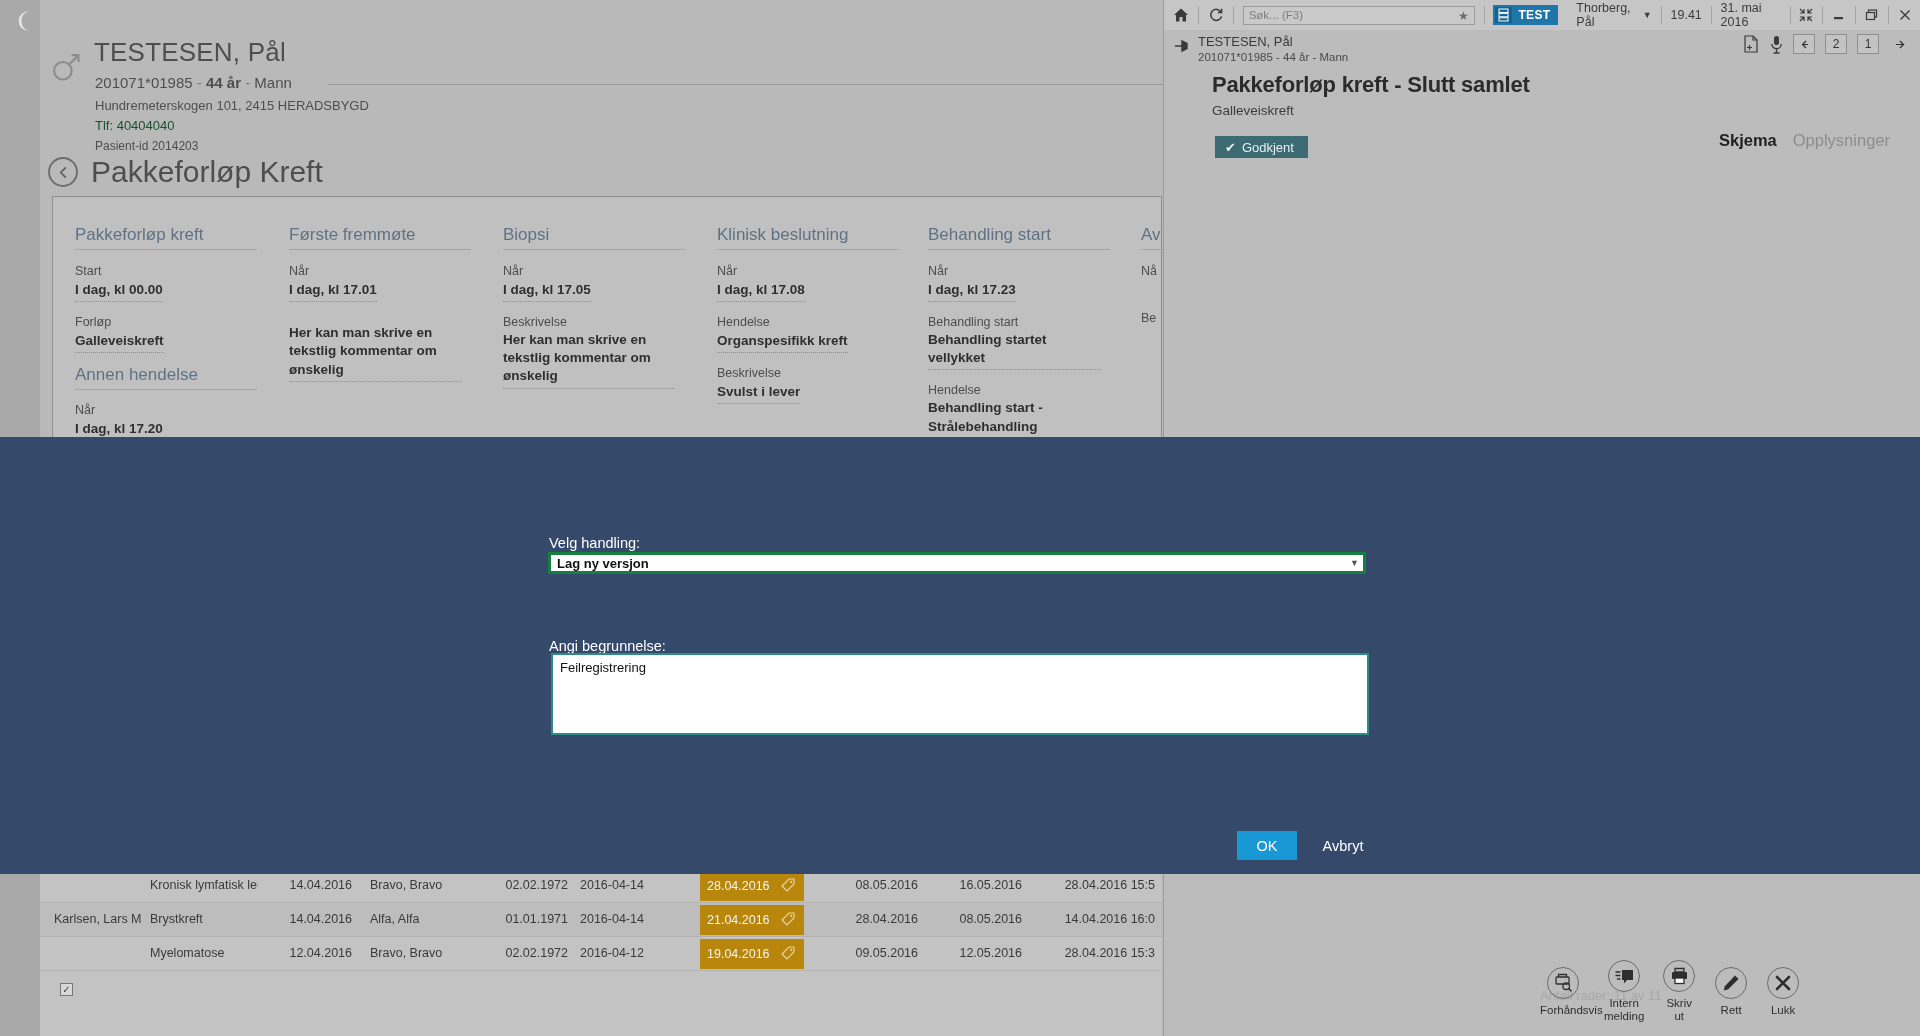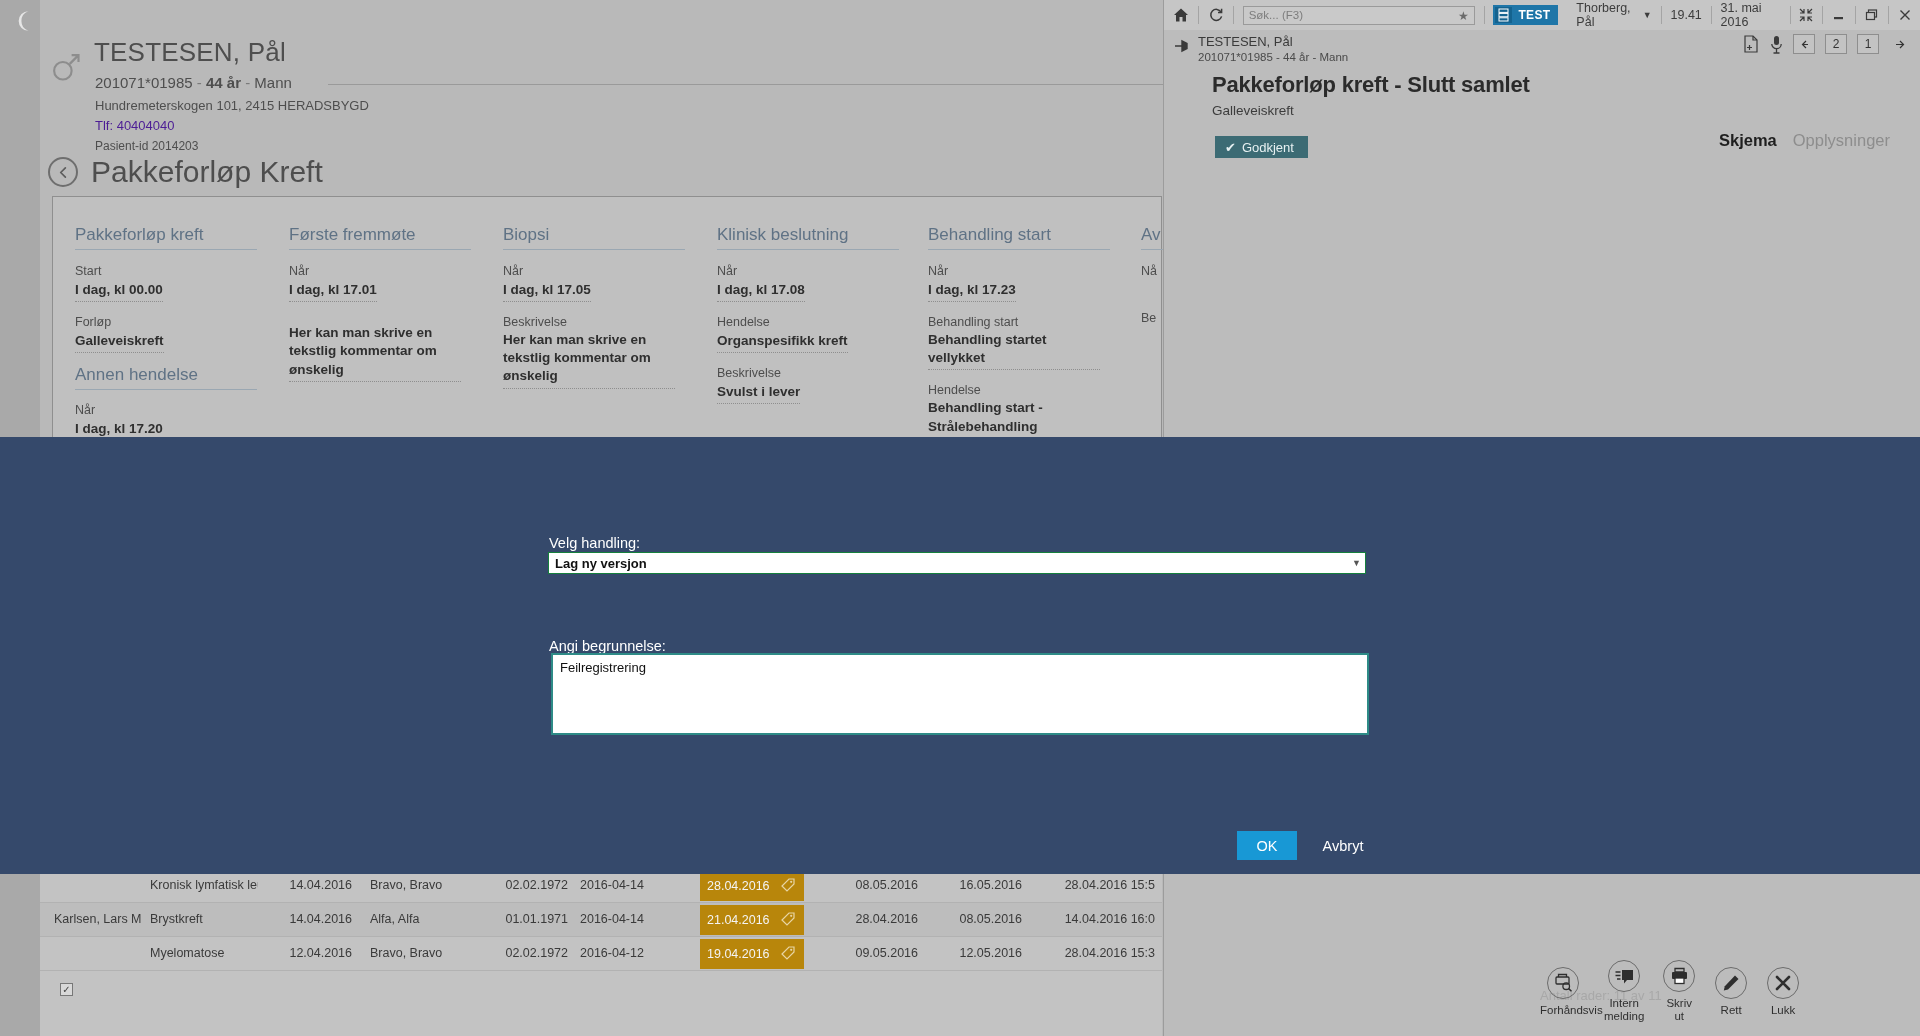--- a/index.html
+++ b/index.html
@@ -35,21 +35,21 @@
   .gender-icon {
     position: absolute; left: 3px; top: 28px; width: 30px; height: 34px;
     color: #8d8d8d;
   }
   .pat-name { position: absolute; left: 46px; top: 15px; font-size: 26px; color: #4e4e4e; font-weight: 400; letter-spacing: .2px;}
   .pat-line2 { position: absolute; left: 47px; top: 52px; font-size: 15px; color: #4e4e4e; white-space: nowrap;}
   .pat-line2 b { font-weight: 700; }
   .pat-line2 .sep { color: #7a7a7a; }
   .pat-rule { position: absolute; left: 280px; top: 62px; width: 900px; height: 1px; background: #9a9a9a; }
   .pat-addr { position: absolute; left: 47px; top: 76px; font-size: 13px; color: #4e4e4e; }
-  .pat-tlf  { position: absolute; left: 47px; top: 96px; font-size: 13px; color: #4c1d95; }
+  .pat-tlf  { position: absolute; left: 47px; top: 96px; font-size: 13px; color: #14532d; }
   .pat-id   { position: absolute; left: 47px; top: 117px; font-size: 12px; color: #4e4e4e; }
 
   .page-title-row { position: absolute; left: 48px; top: 155px; display: flex; align-items: center; gap: 13px; }
   .back-circle {
     width: 30px; height: 30px; border-radius: 50%;
     border: 2px solid #6e6e6e; color: #5c5c5c;
     display: flex; align-items: center; justify-content: center;
     font-size: 17px; line-height: 1;
   }
   .page-title { font-size: 30px; color: #4e4e4e; font-weight: 400; }
@@ -173,21 +173,21 @@
   }
   .modal-title {
     position: absolute; left: 548px; top: 478px;
     font-size: 27px; color: #ffffff; font-weight: 400; letter-spacing: .2px;
   }
   .mlabel { position: absolute; color: #ffffff; font-size: 14.5px; }
   .lbl-handling { left: 549px; top: 535px; }
   .lbl-begrunn  { left: 549px; top: 638px; }
   .select-wrap {
     position: absolute; left: 548px; top: 552px; width: 818px; height: 22px;
-    background: #ffffff; border: 1px solid #15803d;
+    background: #ffffff; border: 3px solid #15803d;
     display: flex; align-items: center;
   }
   .select-wrap .sv { font-size: 13px; color: #111; font-weight: 700; padding-left: 6px; }
   .select-arrow {
     position: absolute; right: 4px; top: 0; height: 100%;
     display: flex; align-items: center; color: #555; font-size: 9px;
   }
   .textarea-box {
     position: absolute; left: 551px; top: 653px; width: 818px; height: 82px;
     background: #ffffff; border: 2px solid #2e8b87;

